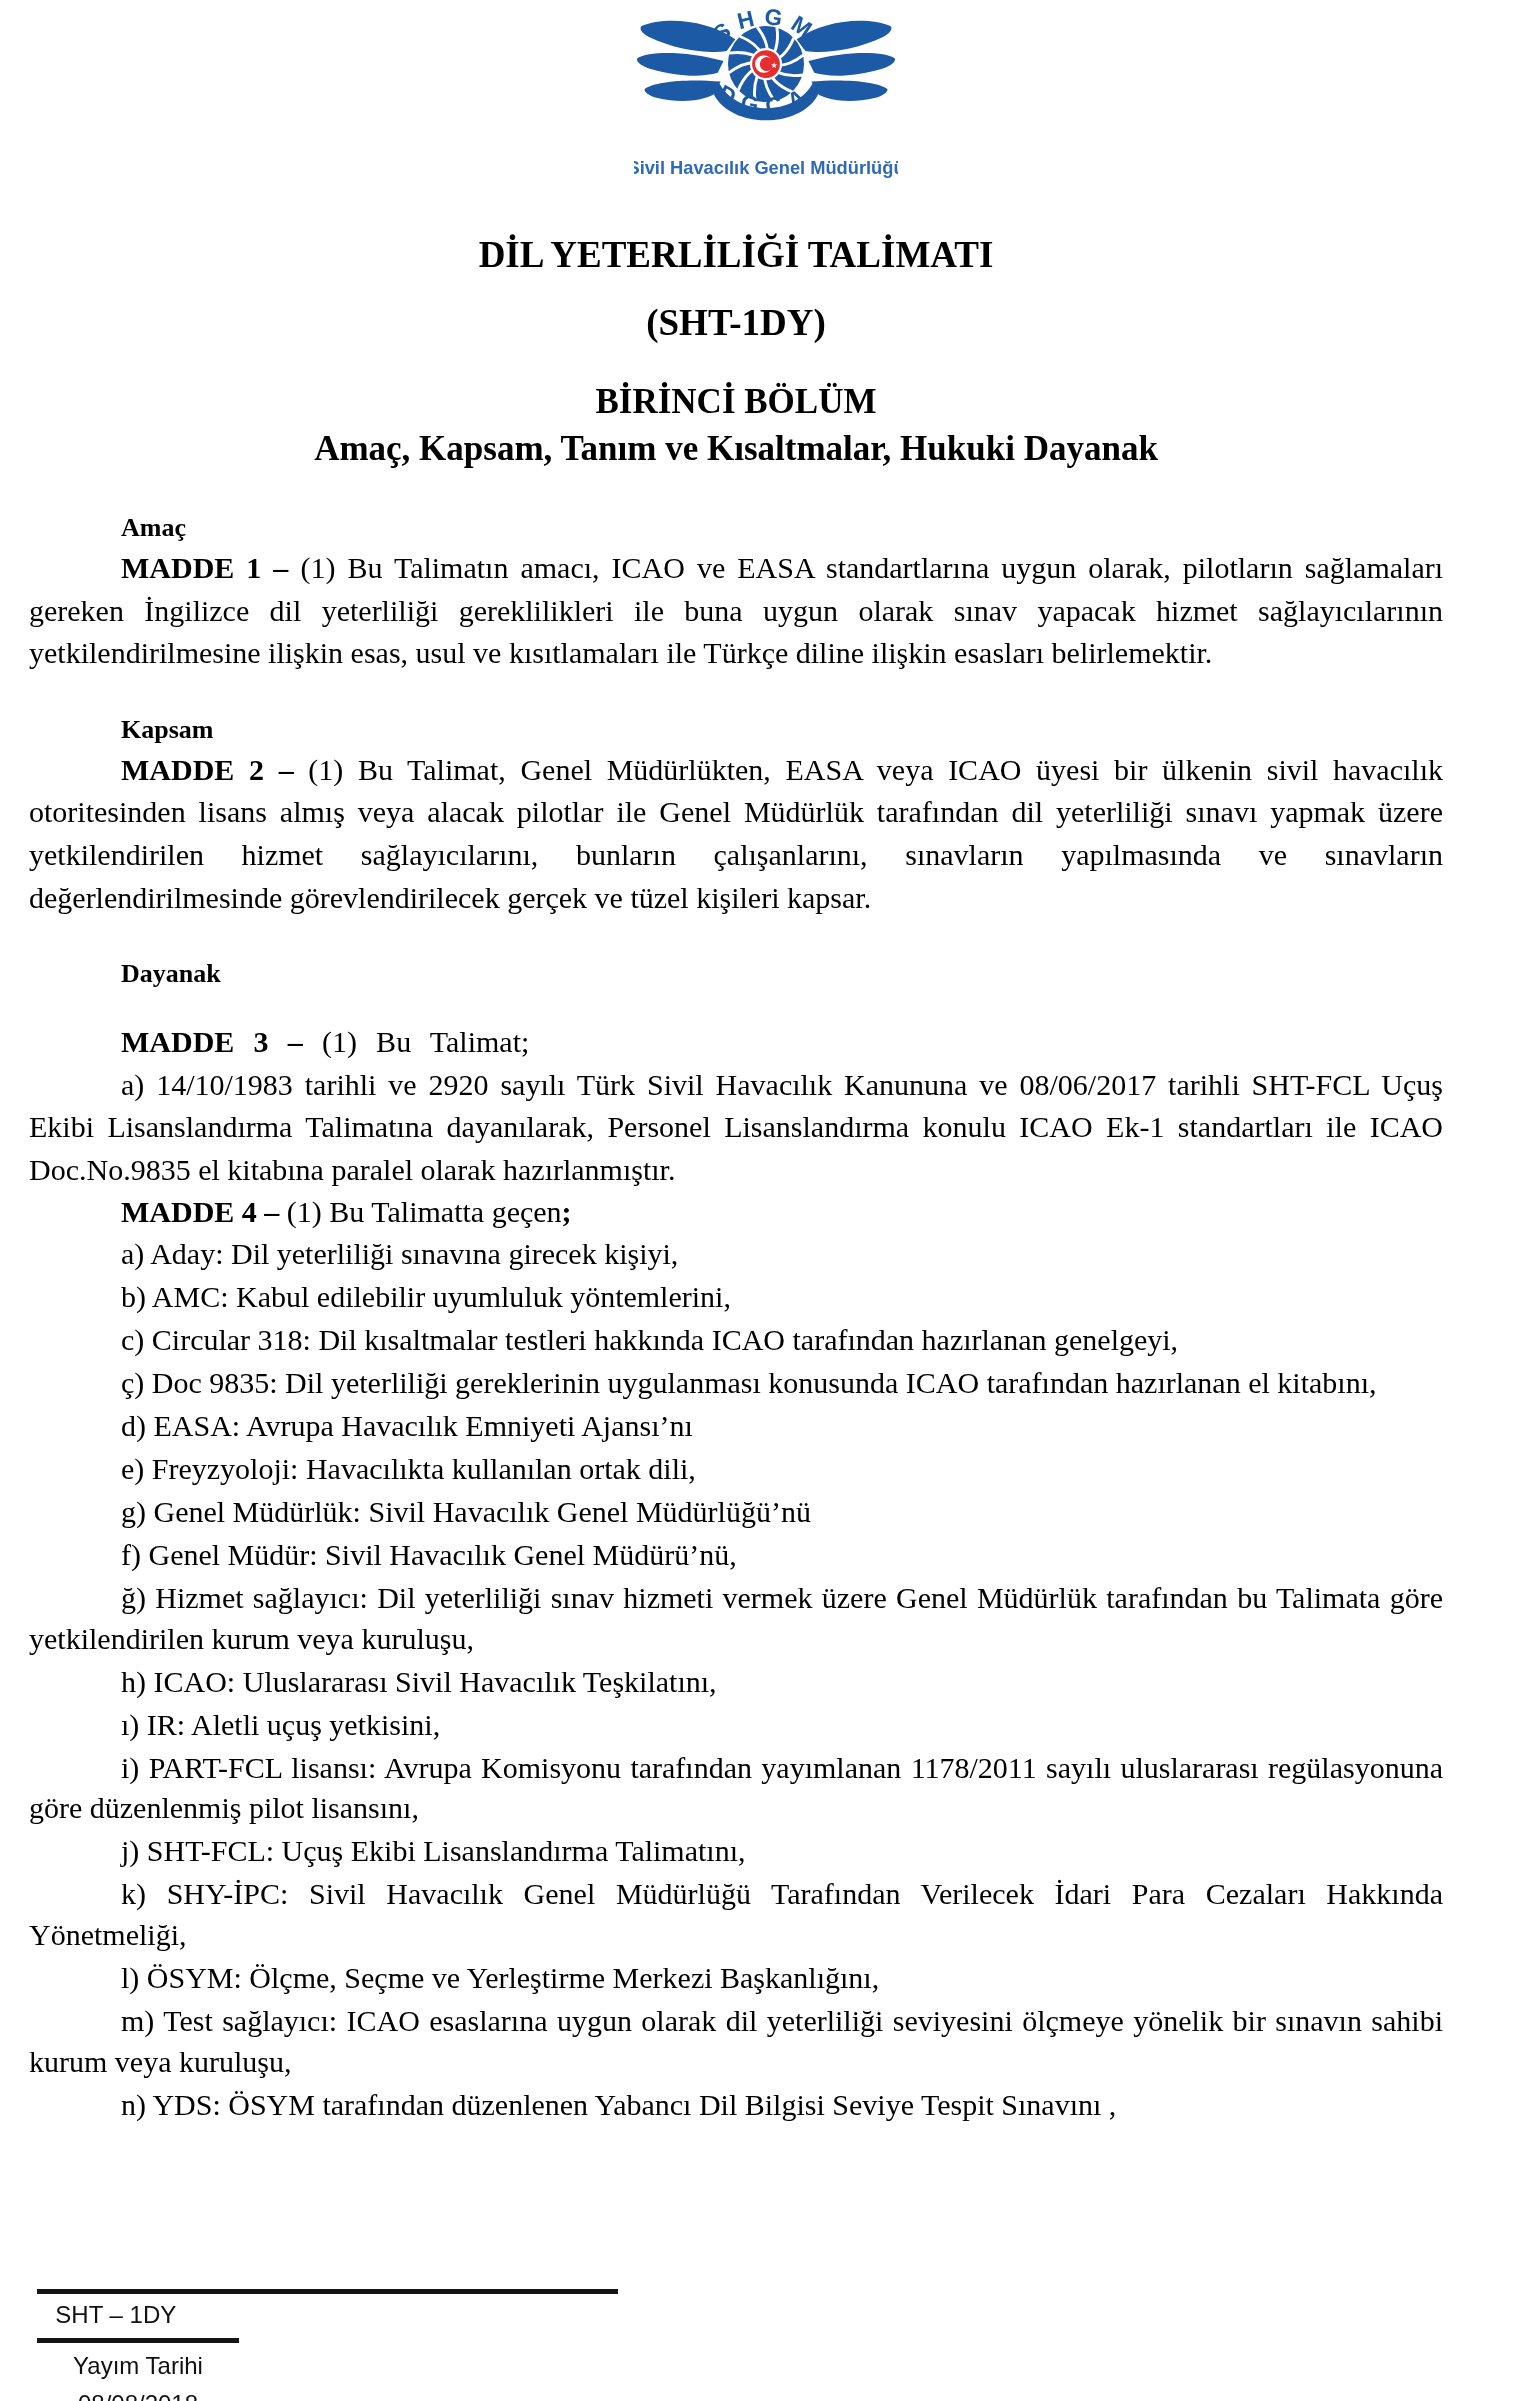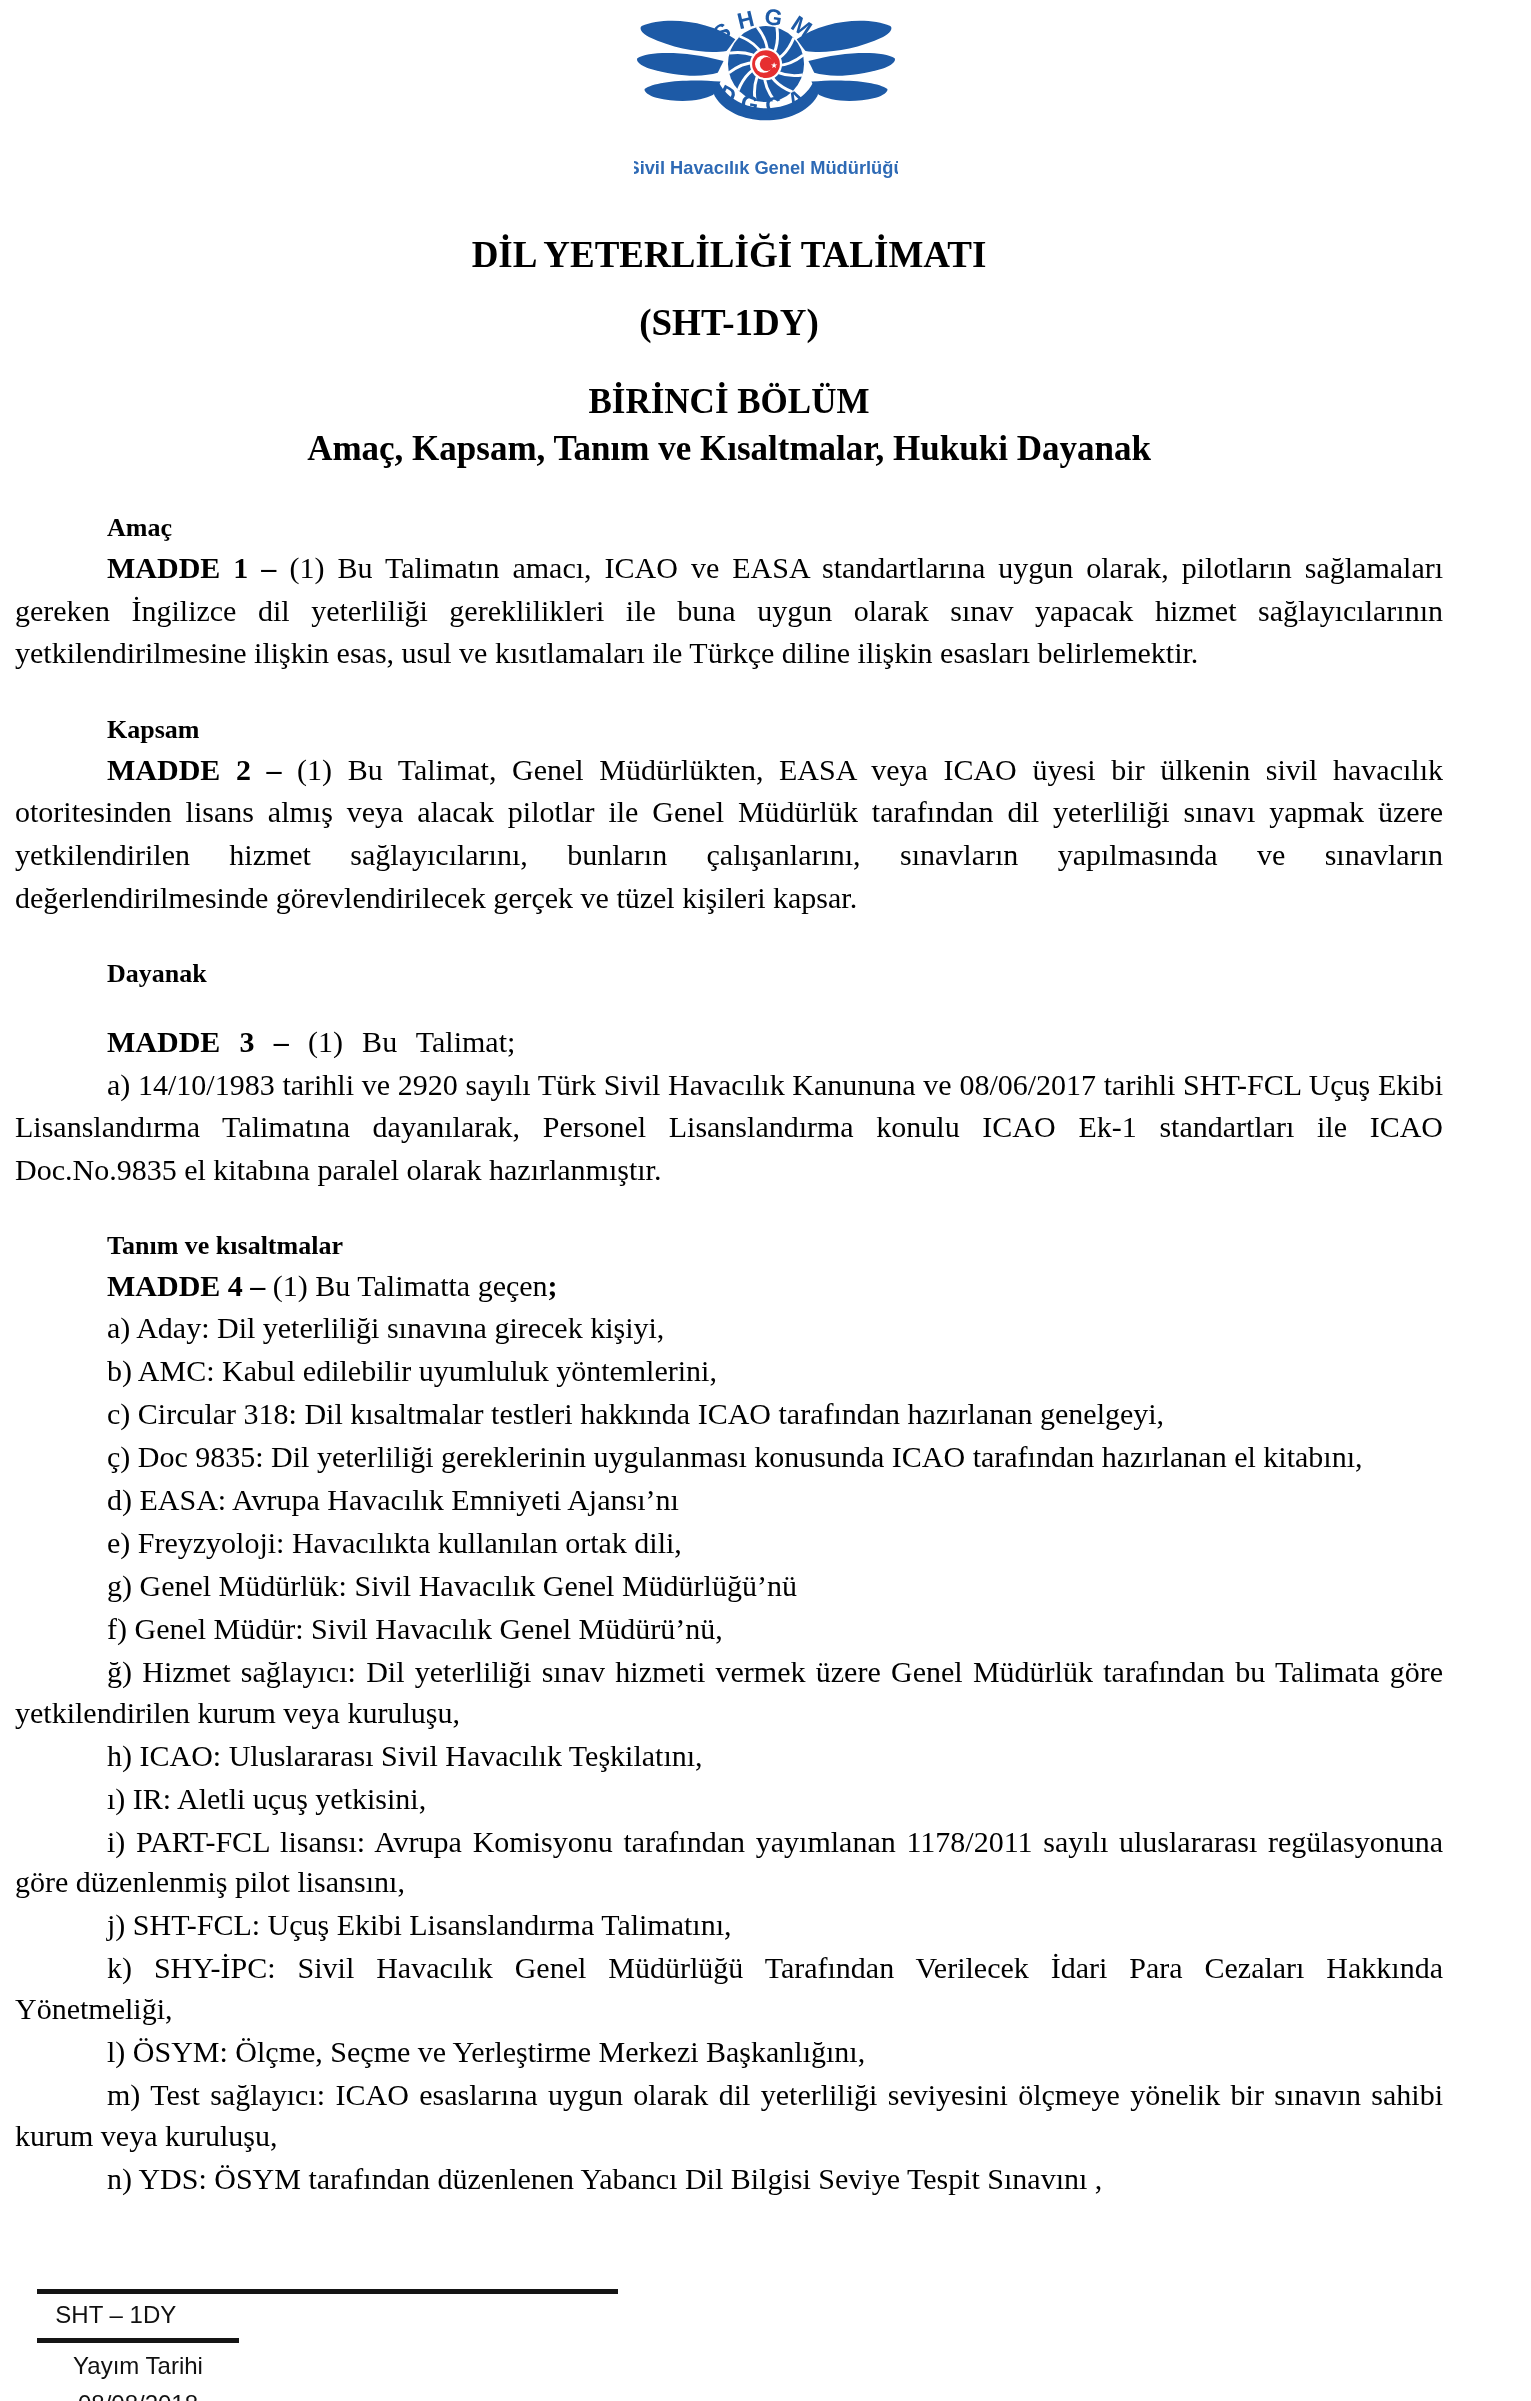--- a/index.html
+++ b/index.html
@@ -4,21 +4,21 @@
 <style>
   html,body { margin:0; padding:0; background:#ffffff; }
   .page {
     position:relative;
     width:1532px; height:2401px;
     background:#ffffff;
     font-family:"Liberation Serif", serif;
     color:#000;
     overflow:hidden;
   }
-  .content { padding:0 89px 0 15px; }
+  .content { padding:0 89px 0 29px; }
 
   
   .logo-wrap { display:flex; justify-content:center; padding-top:7.3px; }
   .logo-caption {
     font-family:"Liberation Sans", sans-serif;
     font-weight:600;
   }
 
   
   .doc-title { margin-top:37px; text-align:center; font-weight:bold; font-size:37px; line-height:1.82; }
@@ -127,21 +127,20 @@
     <div class="sec-heading">Amaç</div>
     <p class="body-par"><span class="bold">MADDE 1 –</span> <span>(1) Bu Talimatın amacı,  ICAO ve EASA standartlarına uygun olarak, pilotların sağlamaları gereken İngilizce dil yeterliliği gereklilikleri ile buna uygun olarak sınav yapacak hizmet sağlayıcılarının yetkilendirilmesine ilişkin esas, usul ve kısıtlamaları ile Türkçe diline ilişkin esasları belirlemektir.</span></p>
 
     <div class="sec-heading">Kapsam</div>
     <p class="body-par"><span class="bold">MADDE 2 –</span> <span>(1) Bu Talimat, Genel Müdürlükten, EASA veya ICAO üyesi bir ülkenin sivil havacılık otoritesinden lisans almış veya alacak pilotlar ile Genel Müdürlük tarafından dil yeterliliği sınavı yapmak üzere yetkilendirilen hizmet sağlayıcılarını, bunların çalışanlarını, sınavların yapılmasında ve sınavların değerlendirilmesinde görevlendirilecek gerçek ve tüzel kişileri kapsar.</span></p>
 
     <div class="sec-heading">Dayanak</div>
     <p class="intro-par spread"><span class="bold">MADDE 3 –</span> <span>(1) Bu Talimat;</span></p>
     <p class="body-par">a) 14/10/1983 tarihli ve 2920 sayılı Türk Sivil Havacılık Kanununa ve 08/06/2017 tarihli SHT-FCL Uçuş Ekibi Lisanslandırma Talimatına dayanılarak, Personel Lisanslandırma konulu ICAO Ek-1 standartları ile ICAO Doc.No.9835 el kitabına paralel olarak hazırlanmıştır.</p>
 
-    <div class="sec-heading">Tanım ve kısaltmalar</div>
     <p class="intro-par"><span class="bold">MADDE 4 –</span> <span>(1) Bu Talimatta geçen</span><span class="bold">;</span></p>
 
     <div class="defs">
       <p class="body-par">a) Aday: Dil yeterliliği sınavına girecek kişiyi,</p>
       <p class="body-par">b) AMC: Kabul edilebilir uyumluluk yöntemlerini,</p>
       <p class="body-par">c) Circular 318: Dil kısaltmalar testleri hakkında ICAO tarafından hazırlanan genelgeyi,</p>
       <p class="body-par">ç) Doc 9835: Dil yeterliliği gereklerinin uygulanması konusunda ICAO tarafından hazırlanan el kitabını,</p>
       <p class="body-par">d) EASA: Avrupa Havacılık Emniyeti Ajansı’nı</p>
       <p class="body-par">e) Freyzyoloji: Havacılıkta kullanılan ortak dili,</p>
       <p class="body-par">g) Genel Müdürlük: Sivil Havacılık Genel Müdürlüğü’nü</p>

